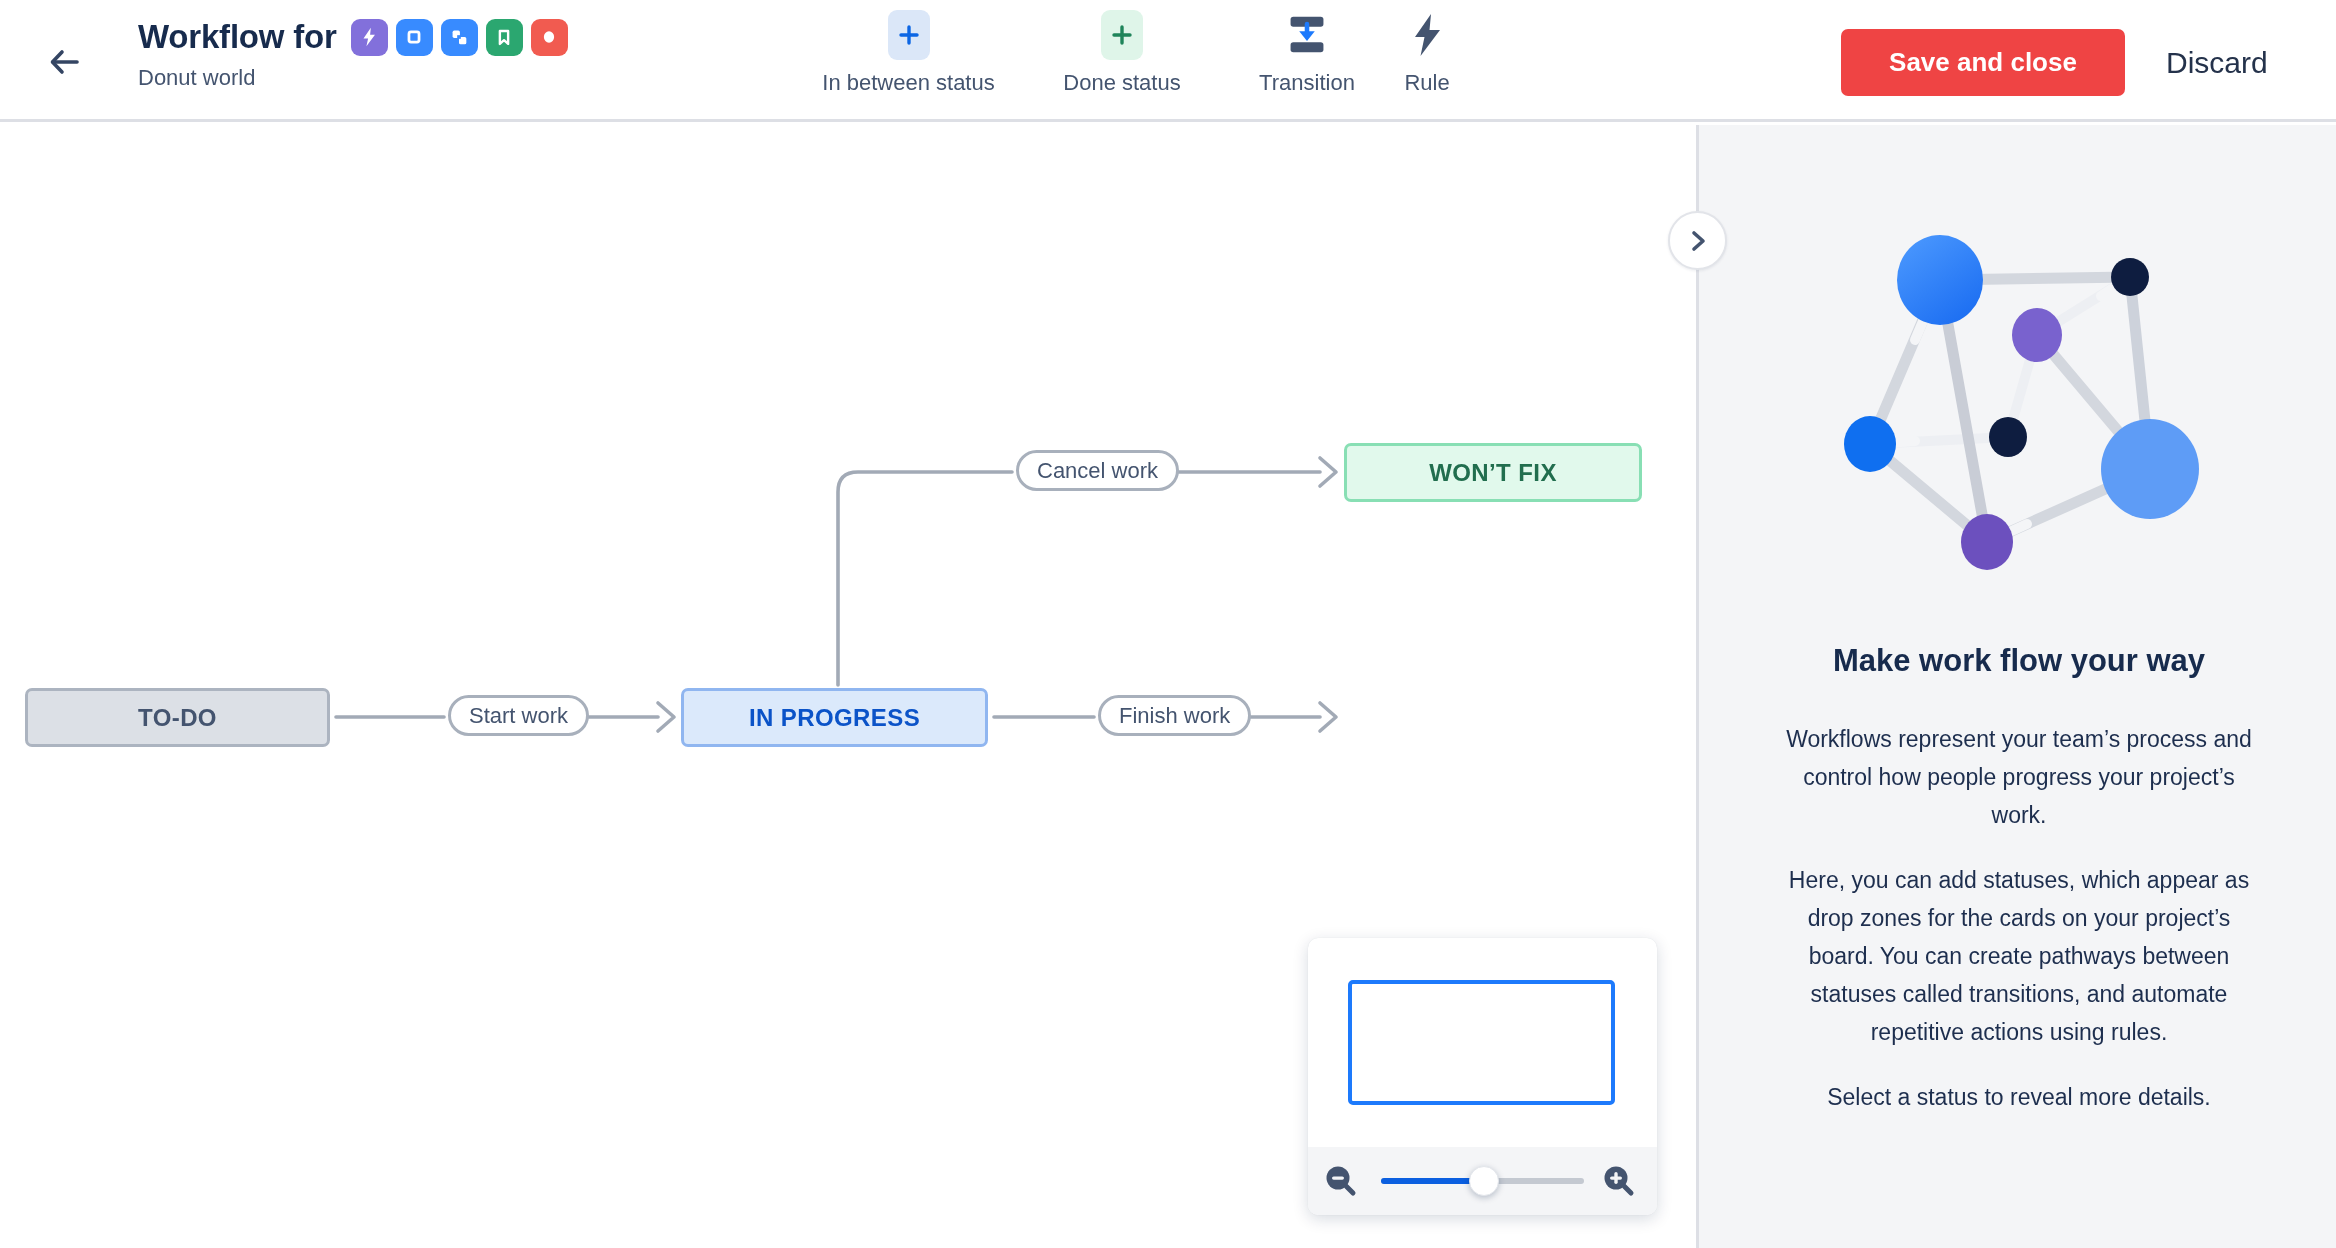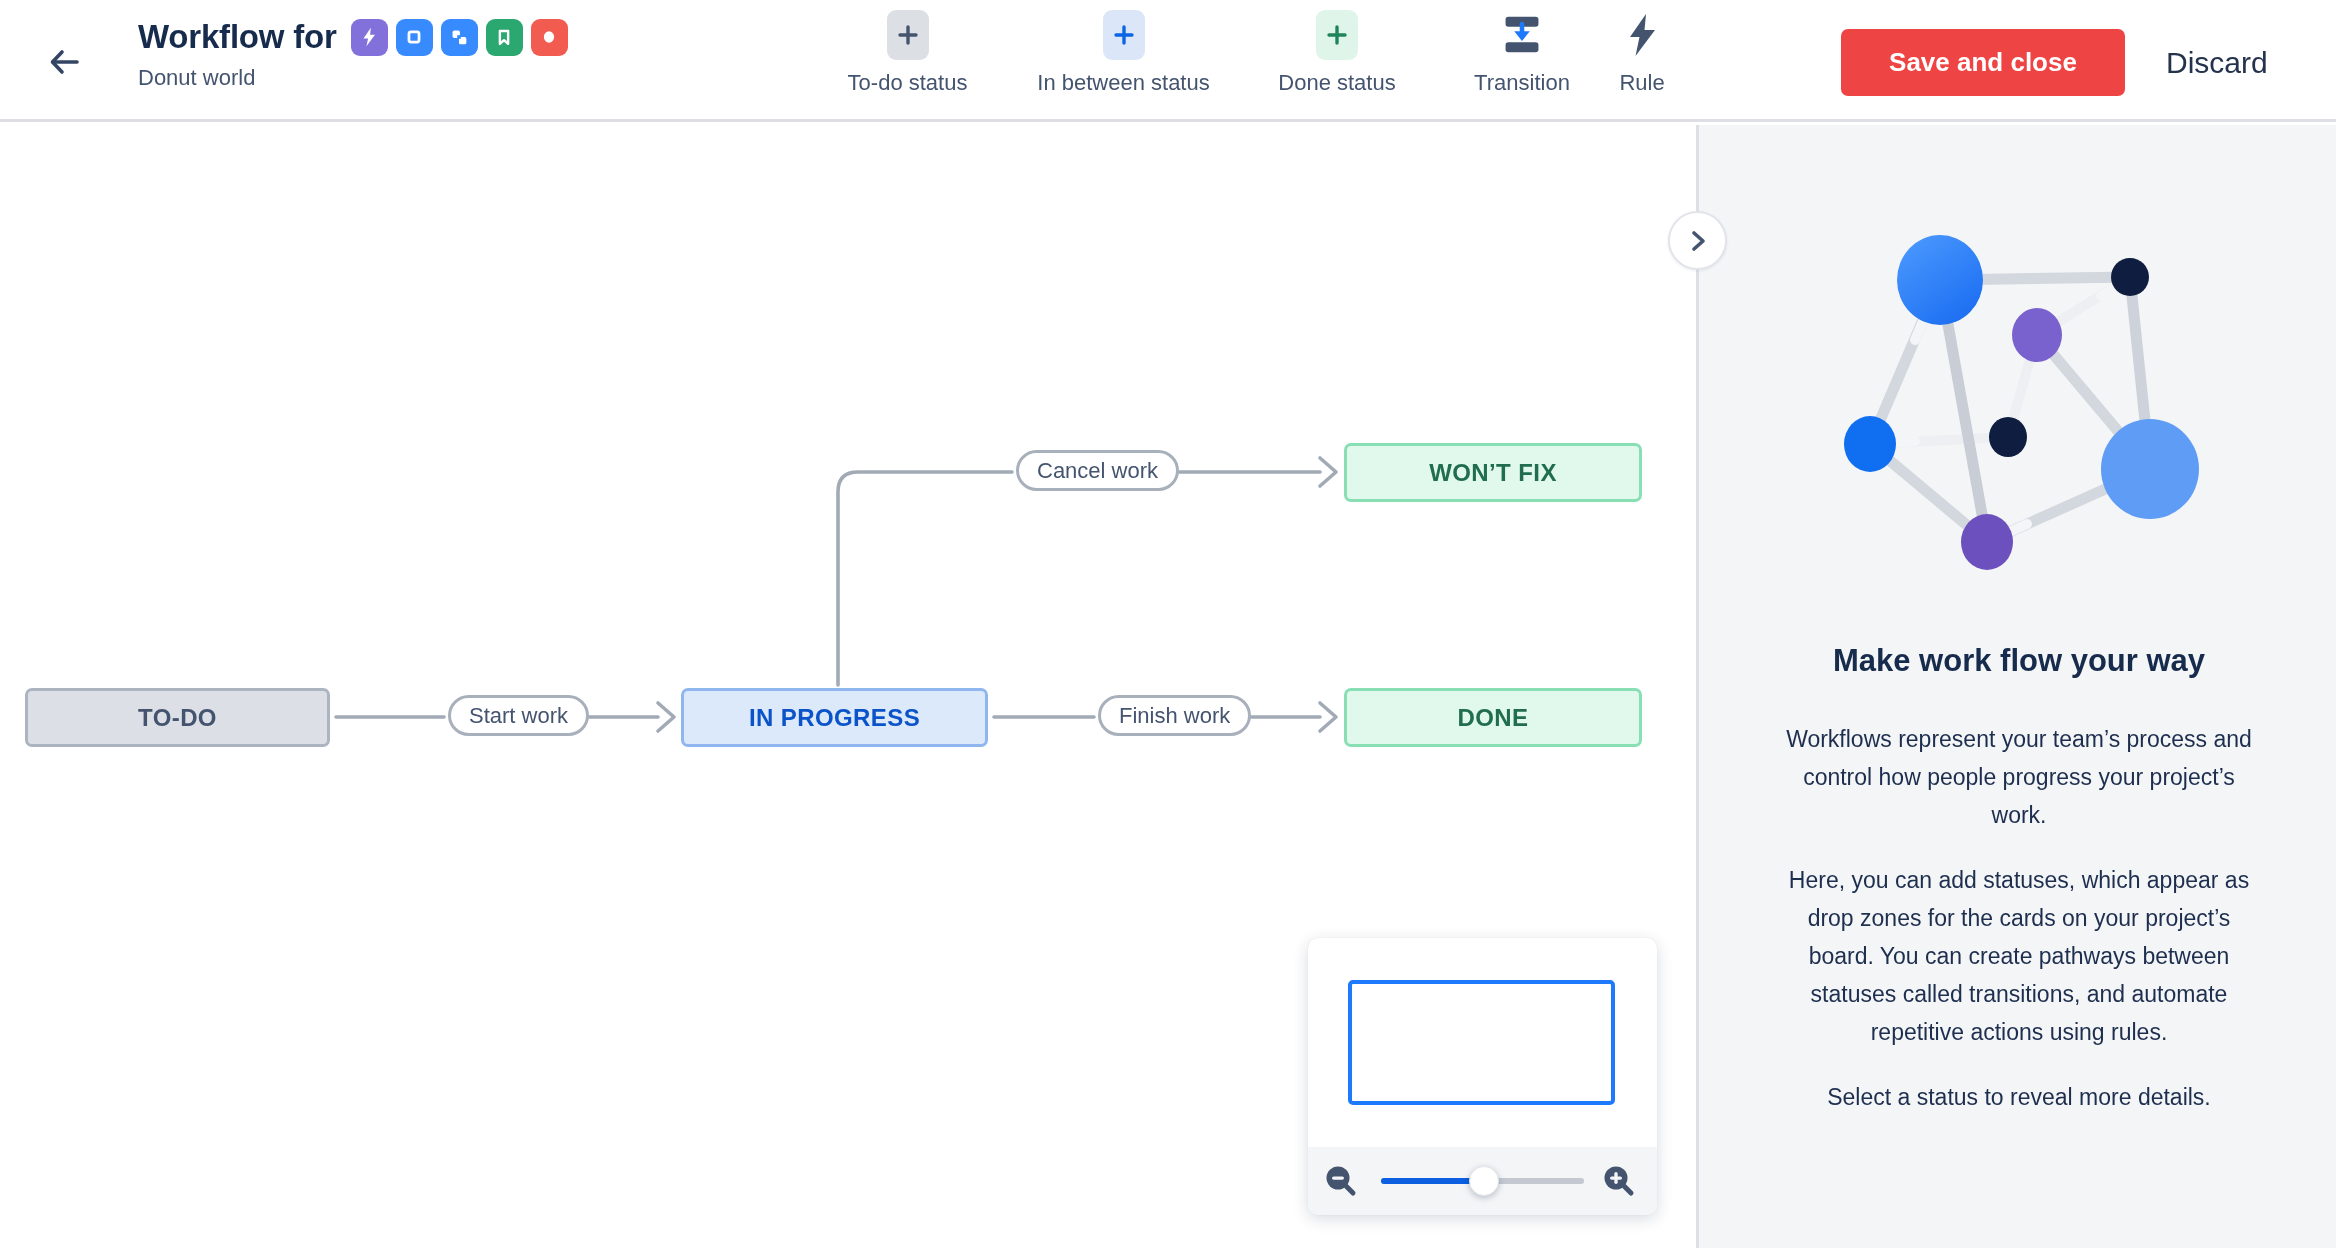--- a/index.html
+++ b/index.html
@@ -134,29 +134,20 @@
             <svg width="22" height="22" viewBox="0 0 24 24">
                 <ellipse cx="12" cy="12" rx="5.6" ry="6.2" fill="#fff"></ellipse>
               </svg>
           </span>
         </span>
       </div>
       <div class="subtitle">Donut world</div>
     </div>
 
     <div class="toolbar">
-      <div class="tool-btn" style="width:215px">
-        <span class="tile tile-todo">
-          <svg width="28" height="28" viewBox="0 0 28 28">
-              <line x1="6" y1="14" x2="22" y2="14" stroke="#44546F" stroke-width="3.4" stroke-linecap="round"></line>
-              <line x1="14" y1="6" x2="14" y2="22" stroke="#44546F" stroke-width="3.4" stroke-linecap="round"></line>
-            </svg>
-        </span>
-        <span class="tlabel">To-do status</span>
-      </div>
       <div class="tool-btn" style="width:217px">
         <span class="tile tile-inprogress">
           <svg width="28" height="28" viewBox="0 0 28 28">
               <line x1="6" y1="14" x2="22" y2="14" stroke="#0C66E4" stroke-width="3.4" stroke-linecap="round"></line>
               <line x1="14" y1="6" x2="14" y2="22" stroke="#0C66E4" stroke-width="3.4" stroke-linecap="round"></line>
             </svg>
         </span>
         <span class="tlabel">In between status</span>
       </div>
       <div class="tool-btn" style="width:210px">
@@ -210,23 +201,20 @@
         <line x1="1168" y1="347" x2="1320" y2="347"></line>
         <polyline points="1320,333 1336,347 1320,361"></polyline>
       </g>
     </svg>
 
     <div class="status-node status-todo" style="left:25px; top:563px; width:305px">
       <span>TO-DO</span>
     </div>
     <div class="status-node status-inprogress" style="left:681px; top:563px; width:307px">
       <span>IN PROGRESS</span>
-    </div>
-    <div class="status-node status-done" style="left:1344px; top:563px; width:298px">
-      <span>DONE</span>
     </div>
     <div class="status-node status-done" style="left:1344px; top:318px; width:298px">
       <span>WON’T FIX</span>
     </div>
 
     <div class="transition-pill" style="left:448px; top:570px; min-width:135px">
       <span>Start work</span>
     </div>
     <div class="transition-pill" style="left:1098px; top:570px; min-width:140px">
       <span>Finish work</span>

